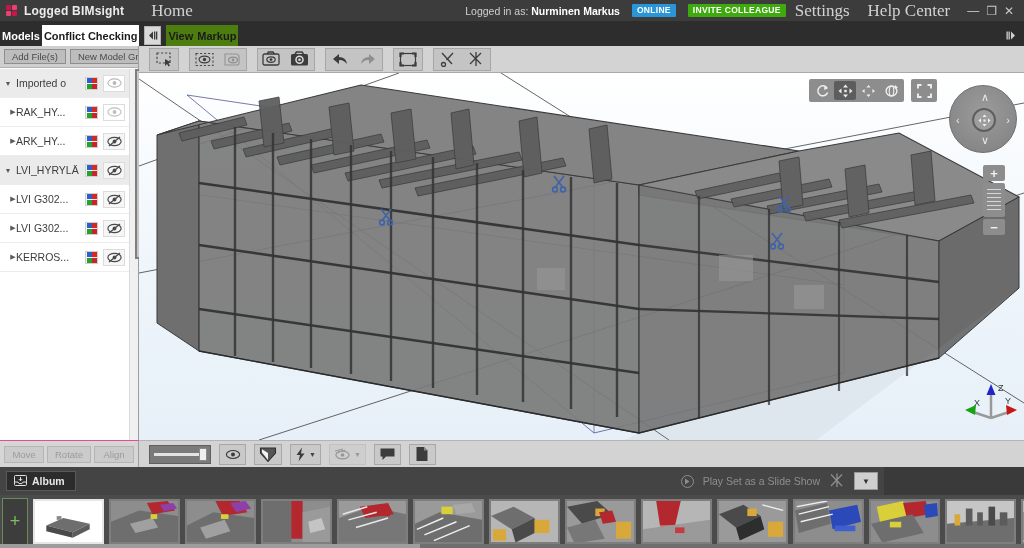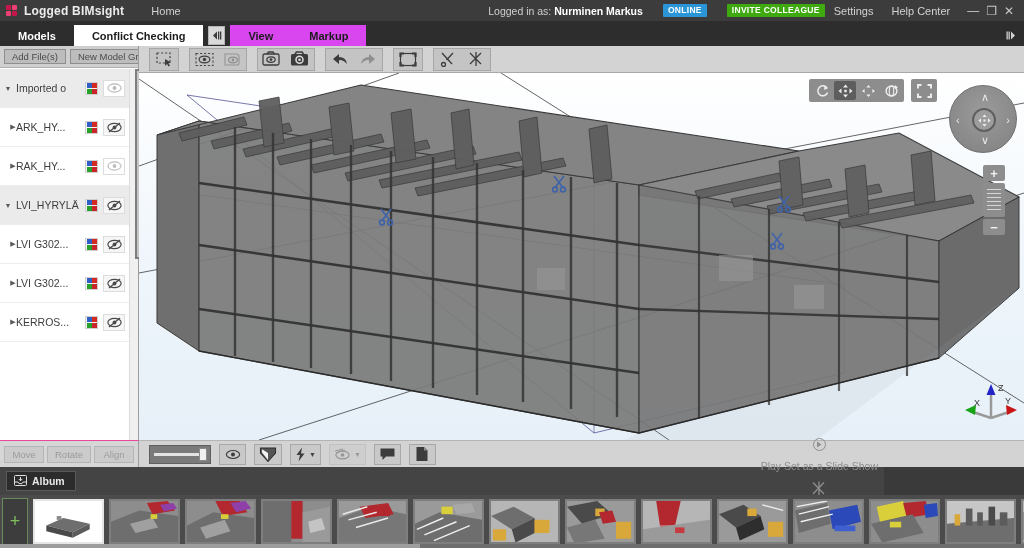--- a/index.html
+++ b/index.html
@@ -22,50 +22,50 @@
     width:12px; height:12px; position:relative;
   }
   .logo-glyph i {
     position:absolute; width:5px; height:5px; background:#e2215c; border-radius:1px;
   }
   .logo-glyph i:nth-child(1){ left:0; top:0; background:#c9164a;}
   .logo-glyph i:nth-child(2){ left:6px; top:0; background:#ec3f74;}
   .logo-glyph i:nth-child(3){ left:0; top:6px; background:#ec3f74;}
   .logo-glyph i:nth-child(4){ left:6px; top:6px; background:#c9164a;}
   .app-title { display:flex; align-items:center; font-weight:bold; font-size:12px; color:#ececec; padding-right:14px; letter-spacing:.2px;}
-  .tb-link { display:flex; align-items:center; padding:0 13px; color:#d2d2d2; font-size:11px; }
+  .tb-link { display:flex; align-items:center; padding:0 13px; color:#d2d2d2; font-size:17px;font-family:Liberation Serif, serif; }
   .tb-tab {
     display:flex; align-items:center; padding:0 9px 0 14px; background:#2d2d2d; color:#ffffff;
     font-size:11.5px; position:relative;
   }
   .tb-tab .tabclose { margin-left:14px; font-size:12px; color:#a9a9a9; }
   .tb-right { margin-left:auto; display:flex; align-items:center; padding-right:4px; }
   .loginfo { color:#cfcfcf; font-size:10.5px; }
   .loginfo b { color:#fff; font-weight:bold; }
   .badge {
-    margin-left:20px; padding:1px 5px 2px; font-size:8.5px; font-weight:bold; color:#fff;
+    margin-left:12px; padding:1px 5px 2px; font-size:8.5px; font-weight:bold; color:#fff;
     border-radius:1px; letter-spacing:.3px;
   }
   .badge.online { background:#2a96d8; }
   .badge.invite { background:#3faa10; }
   .tb-right .tb-link { padding:0 9px; }
   .wbtns { display:flex; align-items:center; gap:7px; padding:0 6px 0 8px; color:#c8c8c8; font-size:12px;}
   .wbtn { line-height:1; cursor:default; }
 
   
   .ribbon {
     position:absolute; top:21px; left:0; width:1024px; height:25px;
     background:#2d2d2d; display:flex; align-items:flex-end;
   }
   .rtab {
-    height:21px; padding:0 18px; display:flex; align-items:center;
+    height:21px; padding:0 2px; display:flex; align-items:center;
     font-size:11px; font-weight:bold; color:#ffffff; background:#2d2d2d;
   }
   .rtab.active { background:#ffffff; color:#1b1b1b; }
-  .rtab.active2 { background:#d946ef; color:#1b1b1b; }
+  .rtab.active2 { background:#4d7c0f; color:#1b1b1b; }
   .collapse-btn {
     width:17px; height:19px; margin:0 5px 1px 5px; background:#d9d9d9;
     display:flex; align-items:center; justify-content:center; color:#333; font-size:9px;
     border:1px solid #b4b4b4;
   }
   .collapse-btn.right { margin-left:auto; margin-right:4px; background:#2d2d2d; border-color:#2d2d2d; color:#cfcfcf;}
 
   
   .leftpanel {
     position:absolute; top:46px; left:0; width:139px; height:394px;
@@ -74,21 +74,21 @@
   .lp-toolbar {
     height:22px; background:#cfcfcf; border-bottom:1px solid #b0b0b0;
     display:flex; align-items:center; gap:4px; padding:0 4px; overflow:hidden;
   }
   .lp-btn {
     height:15px; padding:0 7px; background:#bdbdbd; border:1px solid #8e8e8e;
     color:#4a4a4a; font-size:9.5px; display:flex; align-items:center; white-space:nowrap;
   }
   .tree { position:absolute; top:23px; left:0; right:9px; bottom:0; background:#fff; }
   .tnode {
-    height:39px; display:flex; align-items:center; position:relative;
+    height:29px; display:flex; align-items:center; position:relative;
     border-bottom:1px solid #ededed;
   }
   .tnode.group { background:#ebebeb; }
   .tnode.child { background:#ffffff; }
   .tw {
     width:16px; display:flex; align-items:center; justify-content:center;
     font-size:7px; color:#5a5a5a;
   }
   .tnode.child .tw { padding-left:10px; }
   .tlabel {
@@ -202,21 +202,21 @@
 
   
   .albumbar {
     position:absolute; top:467px; left:0; width:884px; height:28px;
     background:#444444; display:flex; align-items:center; padding-left:6px;
   }
   .albumbtn {
     height:20px; padding:0 10px 0 7px; background:#2c2c2c; border:1px solid #595959;
     display:flex; align-items:center; gap:5px; color:#e8e8e8; font-size:10.5px; font-weight:bold;
   }
-  .album-right { margin-left:auto; display:flex; align-items:center; gap:9px; padding-right:6px; color:#8e8e8e; font-size:10.5px;flex-direction:column;}
+  .album-right { margin-left:auto; display:flex; align-items:center; gap:9px; padding-right:6px; color:#8e8e8e; font-size:10.5px;}
   .circplay { width:13px; height:13px; border-radius:50%; border:1.5px solid #8e8e8e; display:flex;align-items:center;justify-content:center;}
   .albumdrop {
     width:24px; height:18px; background:#cfcfcf; border:1px solid #9a9a9a;
     display:flex; align-items:center; justify-content:center; color:#333; font-size:8px;
   }
 
   
   .filmstrip {
     position:absolute; top:495px; left:0; width:1024px; height:53px;
     background:#4b4b4b; display:flex; align-items:center; padding-left:2px; overflow:hidden;
@@ -308,49 +308,49 @@
         <span class="icon-eye on">
           <svg width="15" height="10" viewBox="0 0 15 10">
               <ellipse cx="7.5" cy="5" rx="6.6" ry="4.1" fill="none" stroke="#b8b8b8" stroke-width="1.1"></ellipse>
               <circle cx="7.5" cy="5" r="1.9" fill="#b8b8b8"></circle>
             </svg>
         </span>
       </div>
 
       <div class="tnode child">
         <span class="tw">▶</span>
+        <span class="tlabel">RAK_HY...</span>
+        <span class="icon-color">
+            <i></i>
+            <i></i>
+            <i></i>
+            <i></i>
+          </span>
+        <span class="icon-eye on">
+          <svg width="15" height="10" viewBox="0 0 15 10">
+              <ellipse cx="7.5" cy="5" rx="6.6" ry="4.1" fill="none" stroke="#bdbdbd" stroke-width="1.1"></ellipse>
+              <circle cx="7.5" cy="5" r="1.9" fill="#bdbdbd"></circle>
+            </svg>
+        </span>
+      </div>
+
+      <div class="tnode child">
+        <span class="tw">▶</span>
         <span class="tlabel">ARK_HY...</span>
         <span class="icon-color">
             <i></i>
             <i></i>
             <i></i>
             <i></i>
           </span>
         <span class="icon-eye">
           <svg width="15" height="11" viewBox="0 0 15 11">
               <ellipse cx="7.5" cy="5.5" rx="6.6" ry="4.1" fill="none" stroke="#4a4a4a" stroke-width="1.2"></ellipse>
               <circle cx="7.5" cy="5.5" r="1.9" fill="#4a4a4a"></circle>
               <line x1="2" y1="10" x2="13" y2="1" stroke="#4a4a4a" stroke-width="1.3"></line>
-            </svg>
-        </span>
-      </div>
-
-      <div class="tnode child">
-        <span class="tw">▶</span>
-        <span class="tlabel">RAK_HY...</span>
-        <span class="icon-color">
-            <i></i>
-            <i></i>
-            <i></i>
-            <i></i>
-          </span>
-        <span class="icon-eye on">
-          <svg width="15" height="10" viewBox="0 0 15 10">
-              <ellipse cx="7.5" cy="5" rx="6.6" ry="4.1" fill="none" stroke="#bdbdbd" stroke-width="1.1"></ellipse>
-              <circle cx="7.5" cy="5" r="1.9" fill="#bdbdbd"></circle>
             </svg>
         </span>
       </div>
 
       <div class="tnode group">
         <span class="tw">▼</span>
         <span class="tlabel">LVI_HYRYLÄ</span>
         <span class="icon-color">
             <i></i>
             <i></i>

